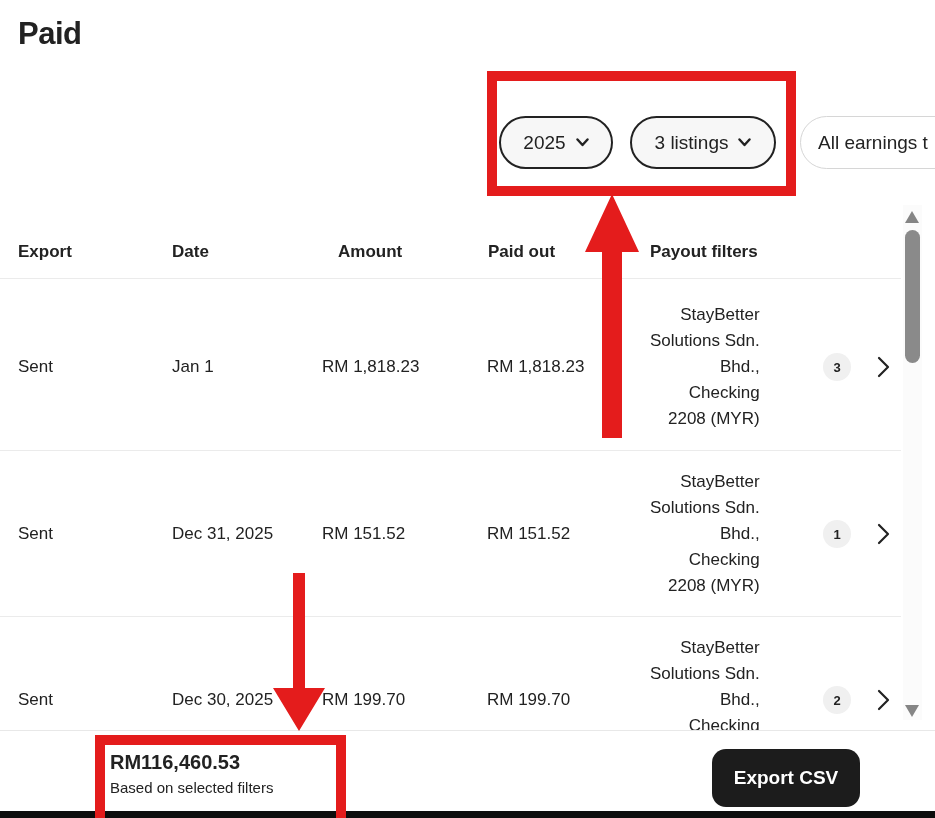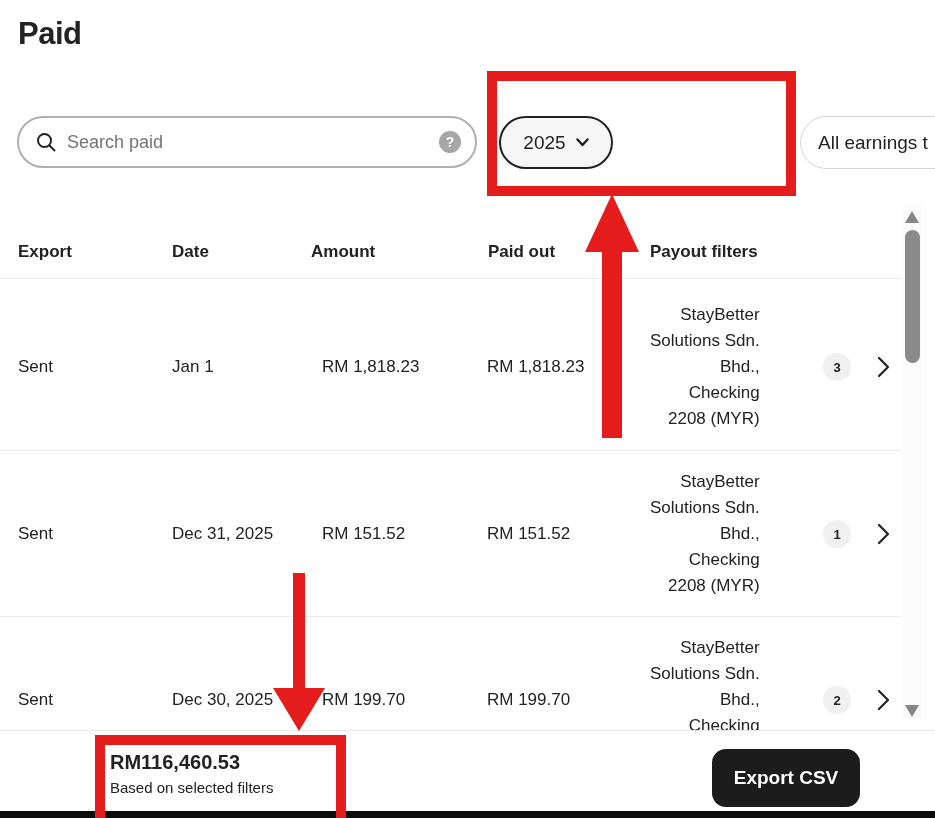--- a/index.html
+++ b/index.html
@@ -35,21 +35,21 @@
   }
   .pill-year { left:499px; top:116px; width:114px; }
   .pill-listings { left:630px; top:116px; width:146px; }
   .pill-earnings {
     left:800px; top:116px; width:220px; border:1px solid #d6d6d6; background:#fff;
     justify-content:flex-start; padding-left:17px;
   }
 
   
   .col-head { position:absolute; top:242px; font-size:17px; font-weight:700; }
-  .h-status { left:18px; } .h-date { left:172px; } .h-amount { left:311px; }
+  .h-status { left:18px; } .h-date { left:172px; } .h-amount { left:338px; }
   .h-paidout { left:488px; } .h-method { left:650px; }
   .head-divider { position:absolute; left:0; top:278px; width:901px; height:1px; background:var(--color-divider,#ebebeb); }
 
   .row { position:absolute; left:0; width:901px; }
   .row-1 { top:284px; height:167px; border-bottom:1px solid var(--color-divider,#ebebeb); }
   .row-2 { top:452px; height:165px; border-bottom:1px solid var(--color-divider,#ebebeb); }
   .row-3 { top:618px; height:164px; }
   .cell { position:absolute; top:50%; transform:translateY(-50%); font-size:17px; white-space:nowrap;text-align:right; }
   .c-status { left:18px; } .c-date { left:172px; } .c-amount { left:322px; } .c-paidout { left:487px; }
   .c-method { left:650px; line-height:26px; }
@@ -98,33 +98,31 @@
   }
   .anno-arrow { fill:var(--color-annotation,#e41c1c); }
 </style>
 </head>
 <body>
 
 <div class="app">
 
   <div class="page-title">Paid</div>
 
-  <div class="search-bar">
-    <span style="display:flex;">
-      <svg width="22" height="22" viewBox="0 0 22 22">
-          <circle cx="9.5" cy="9.5" r="6.5" fill="none" stroke="#222" stroke-width="2"></circle>
-          <line x1="14.5" y1="14.5" x2="19.5" y2="19.5" stroke="#222" stroke-width="2" stroke-linecap="round"></line>
-        </svg>
-    </span>
-    <input type="text" placeholder="Search paid" style="">
-    <span class="help-badge">?</span>
-  </div>
 
   <div class="pill pill-year">
     <span>2025</span>
+    <span style="display:flex;">
+      <svg width="13" height="9" viewBox="0 0 13 9">
+          <path d="M1.5 1.5 L6.5 7 L11.5 1.5" fill="none" stroke="#222" stroke-width="2.4" stroke-linecap="round" stroke-linejoin="round"></path>
+        </svg>
+    </span>
+  </div>
+  <div class="pill pill-listings">
+    <span>3 listings</span>
     <span style="display:flex;">
       <svg width="13" height="9" viewBox="0 0 13 9">
           <path d="M1.5 1.5 L6.5 7 L11.5 1.5" fill="none" stroke="#222" stroke-width="2.4" stroke-linecap="round" stroke-linejoin="round"></path>
         </svg>
     </span>
   </div>
   <div class="pill pill-earnings">
     <span>All earnings t</span>
   </div>
 

